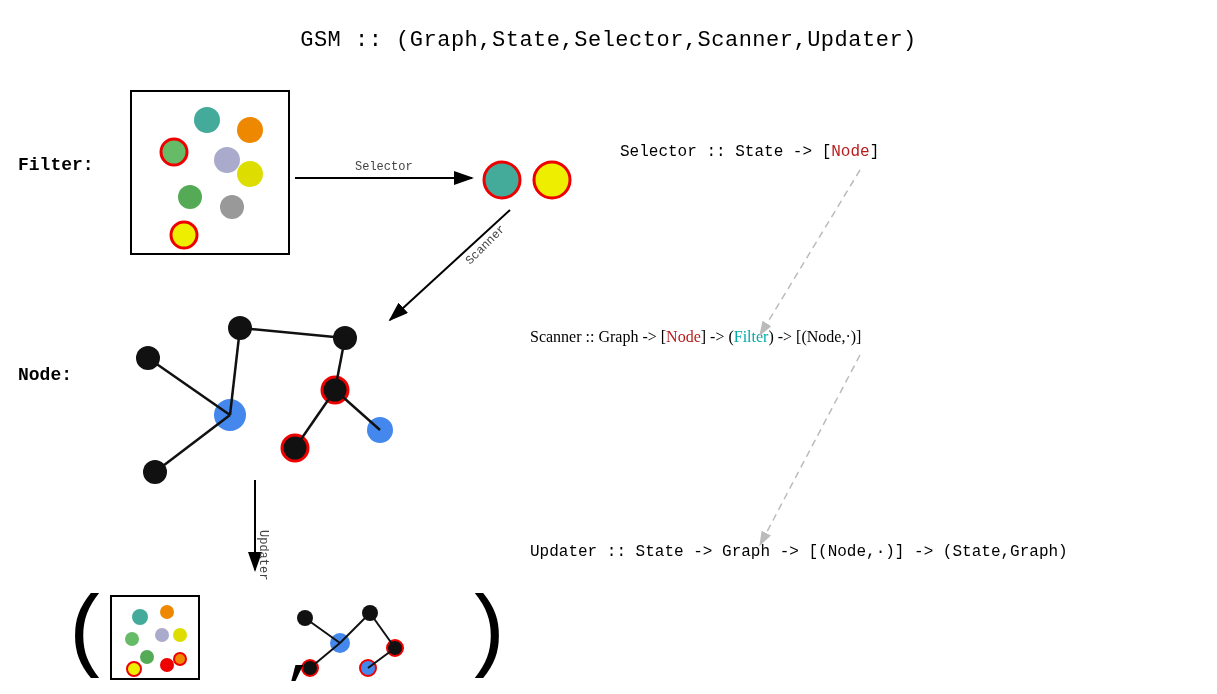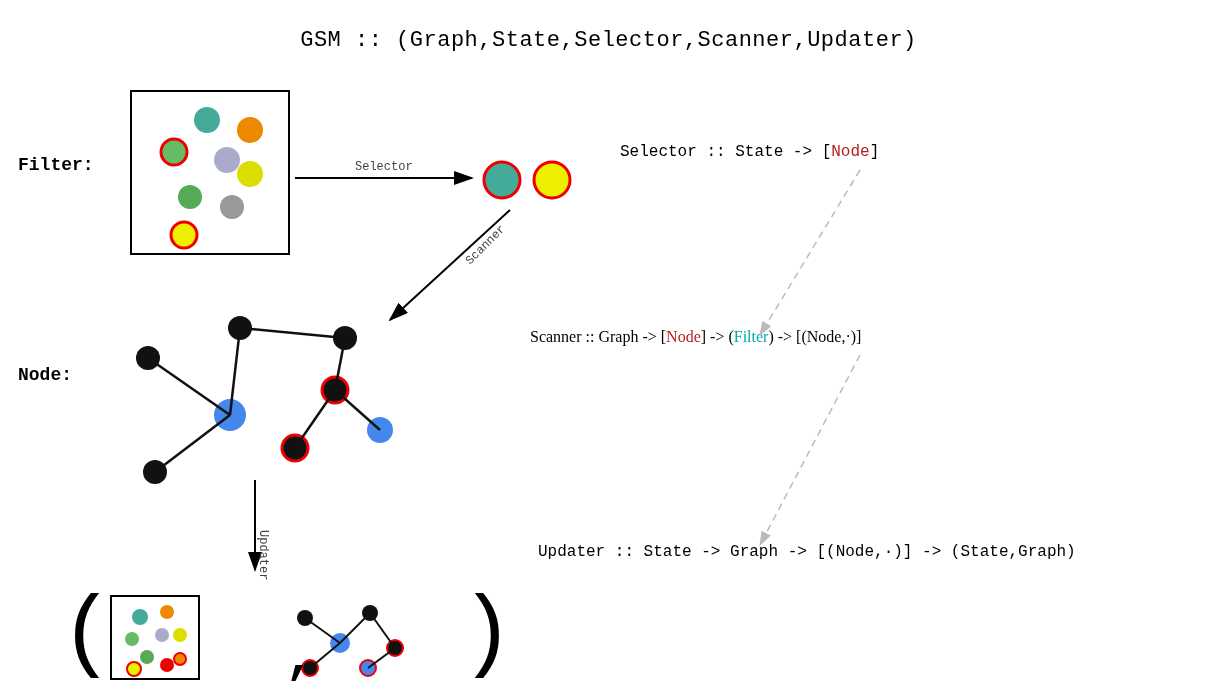--- a/index.html
+++ b/index.html
@@ -70,21 +70,20 @@
       top: 328px;
       font-size: 16px;
       font-family: Liberation Serif, serif;
     }
 
     .updater-type {
       position: absolute;
       left: 530px;
       top: 543px;
       font-size: 16px;
-      margin-left: 8px;
     }
 
     .red-text { color: #b91c1c; }
     .cyan-text { color: #0aa; }
 
     svg.main-svg {
       position: absolute;
       top: 0;
       left: 0;
       width: 1217px;

